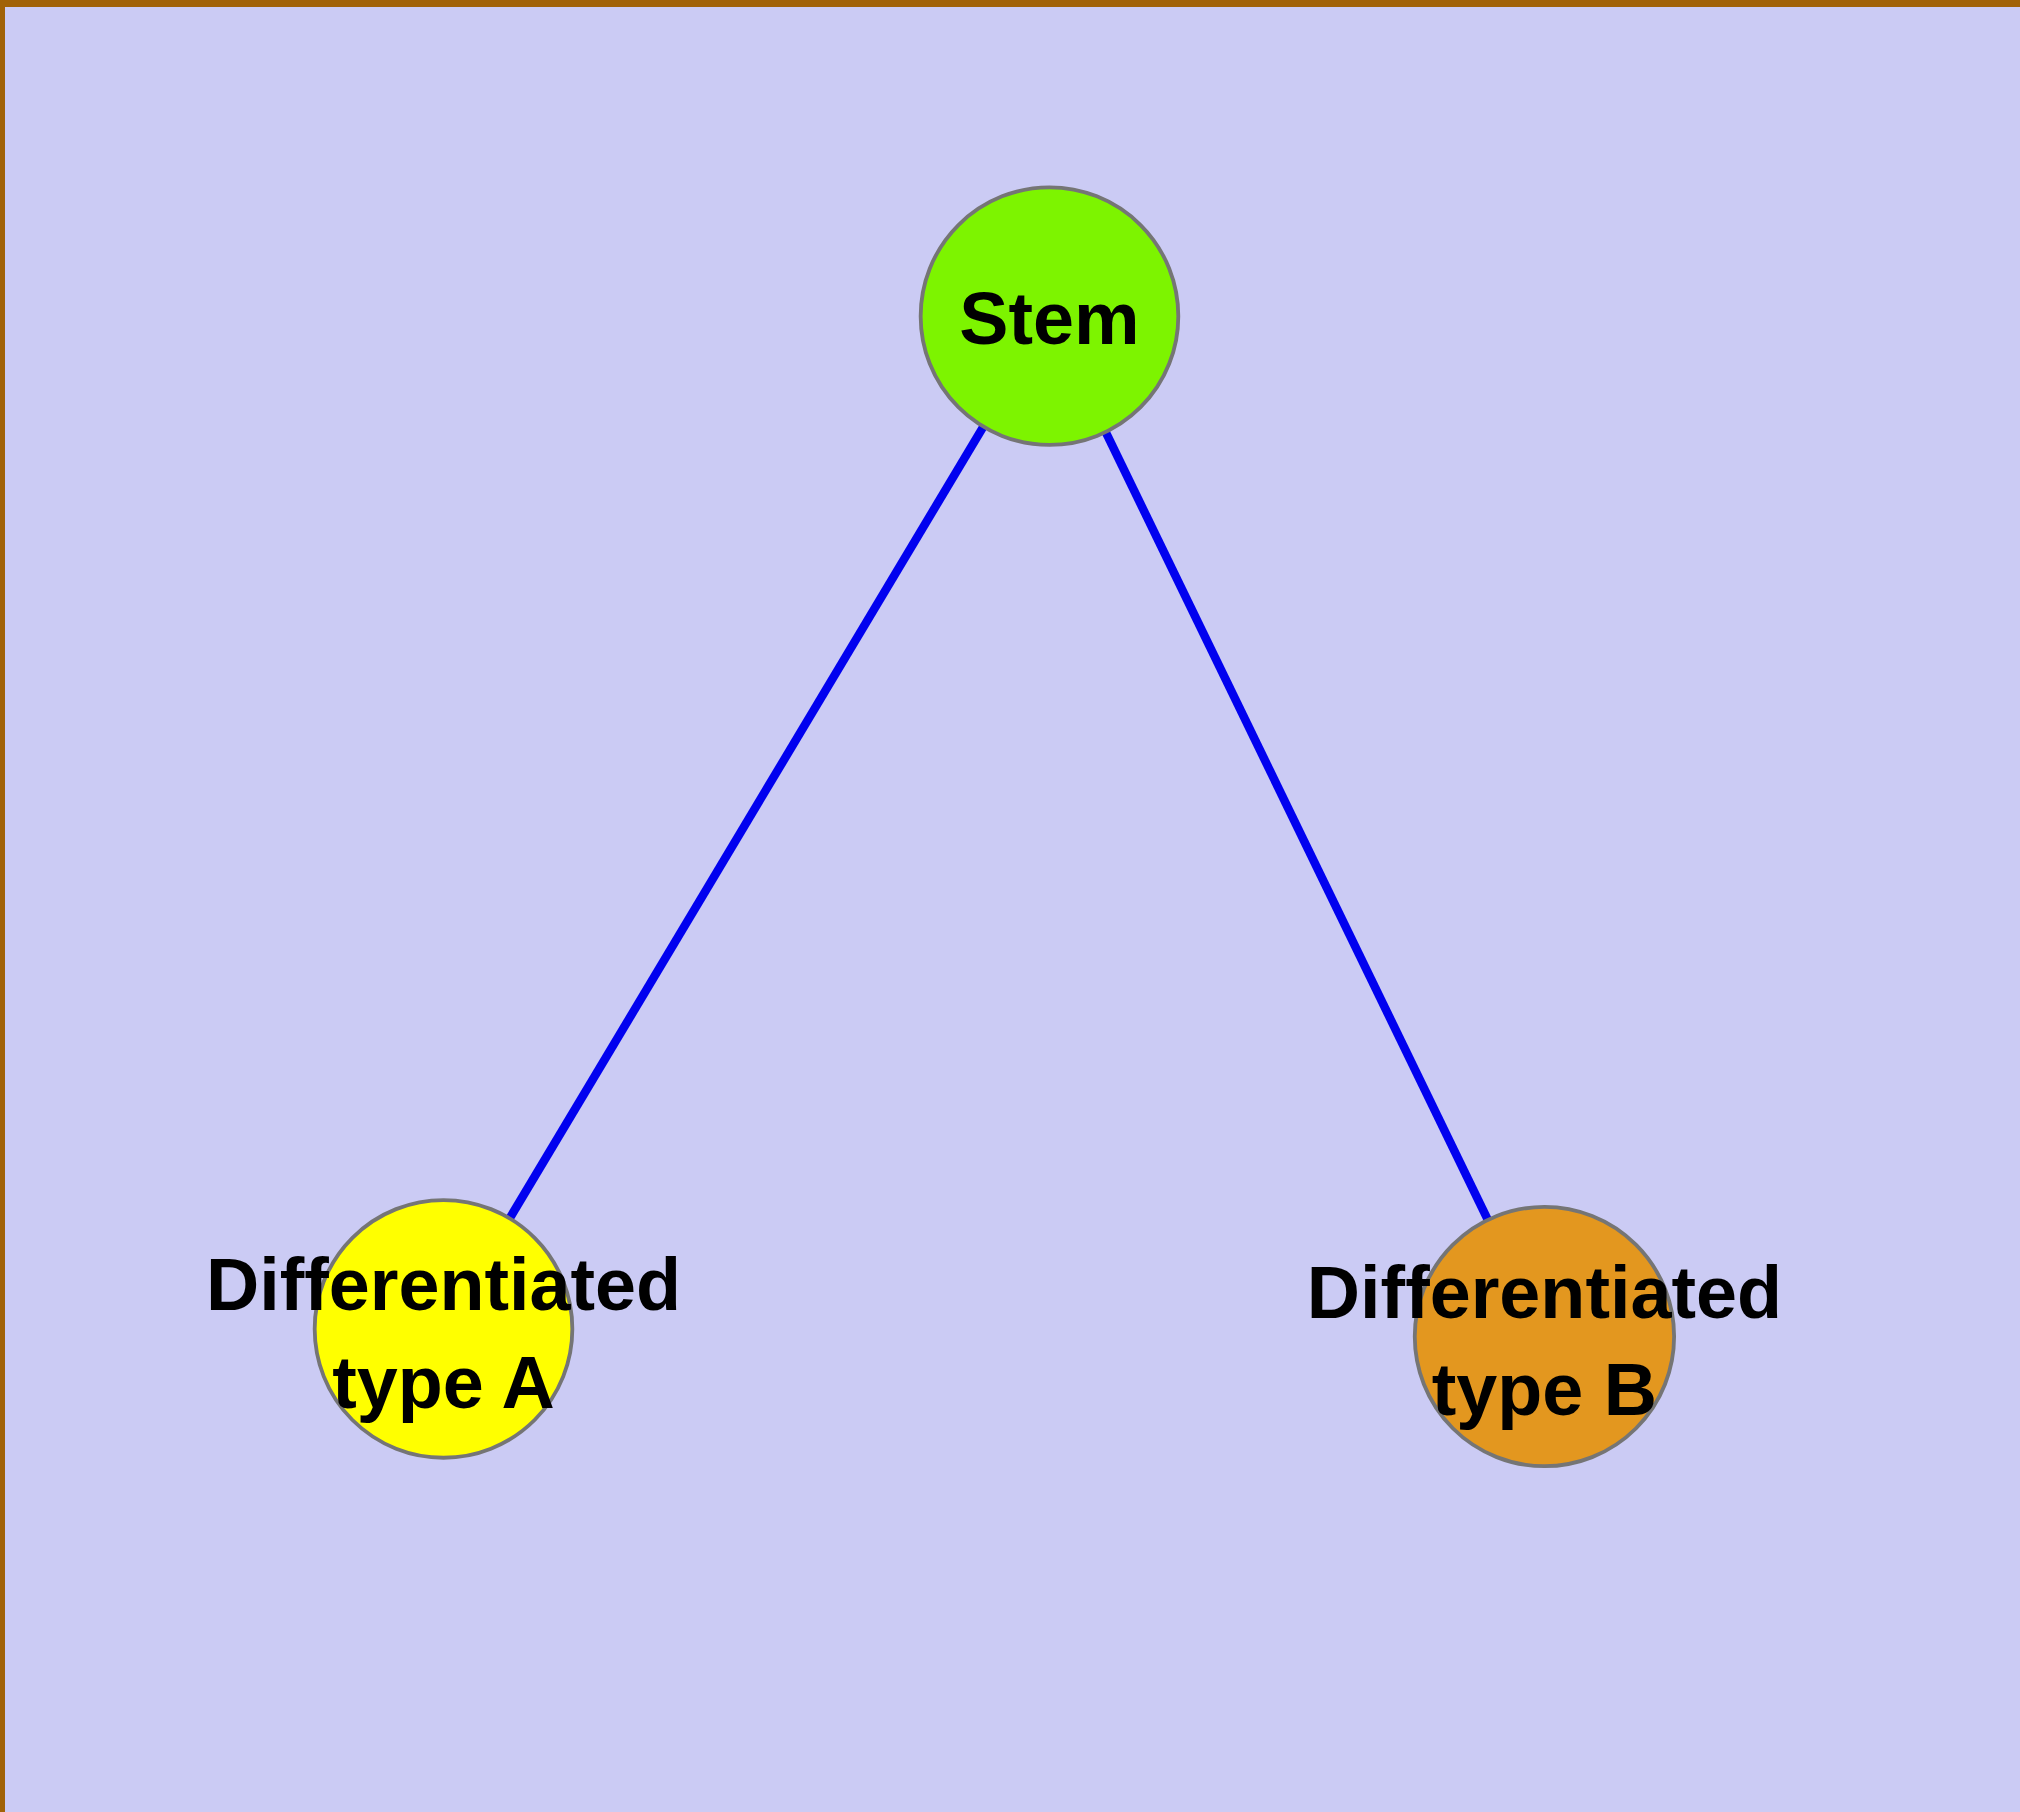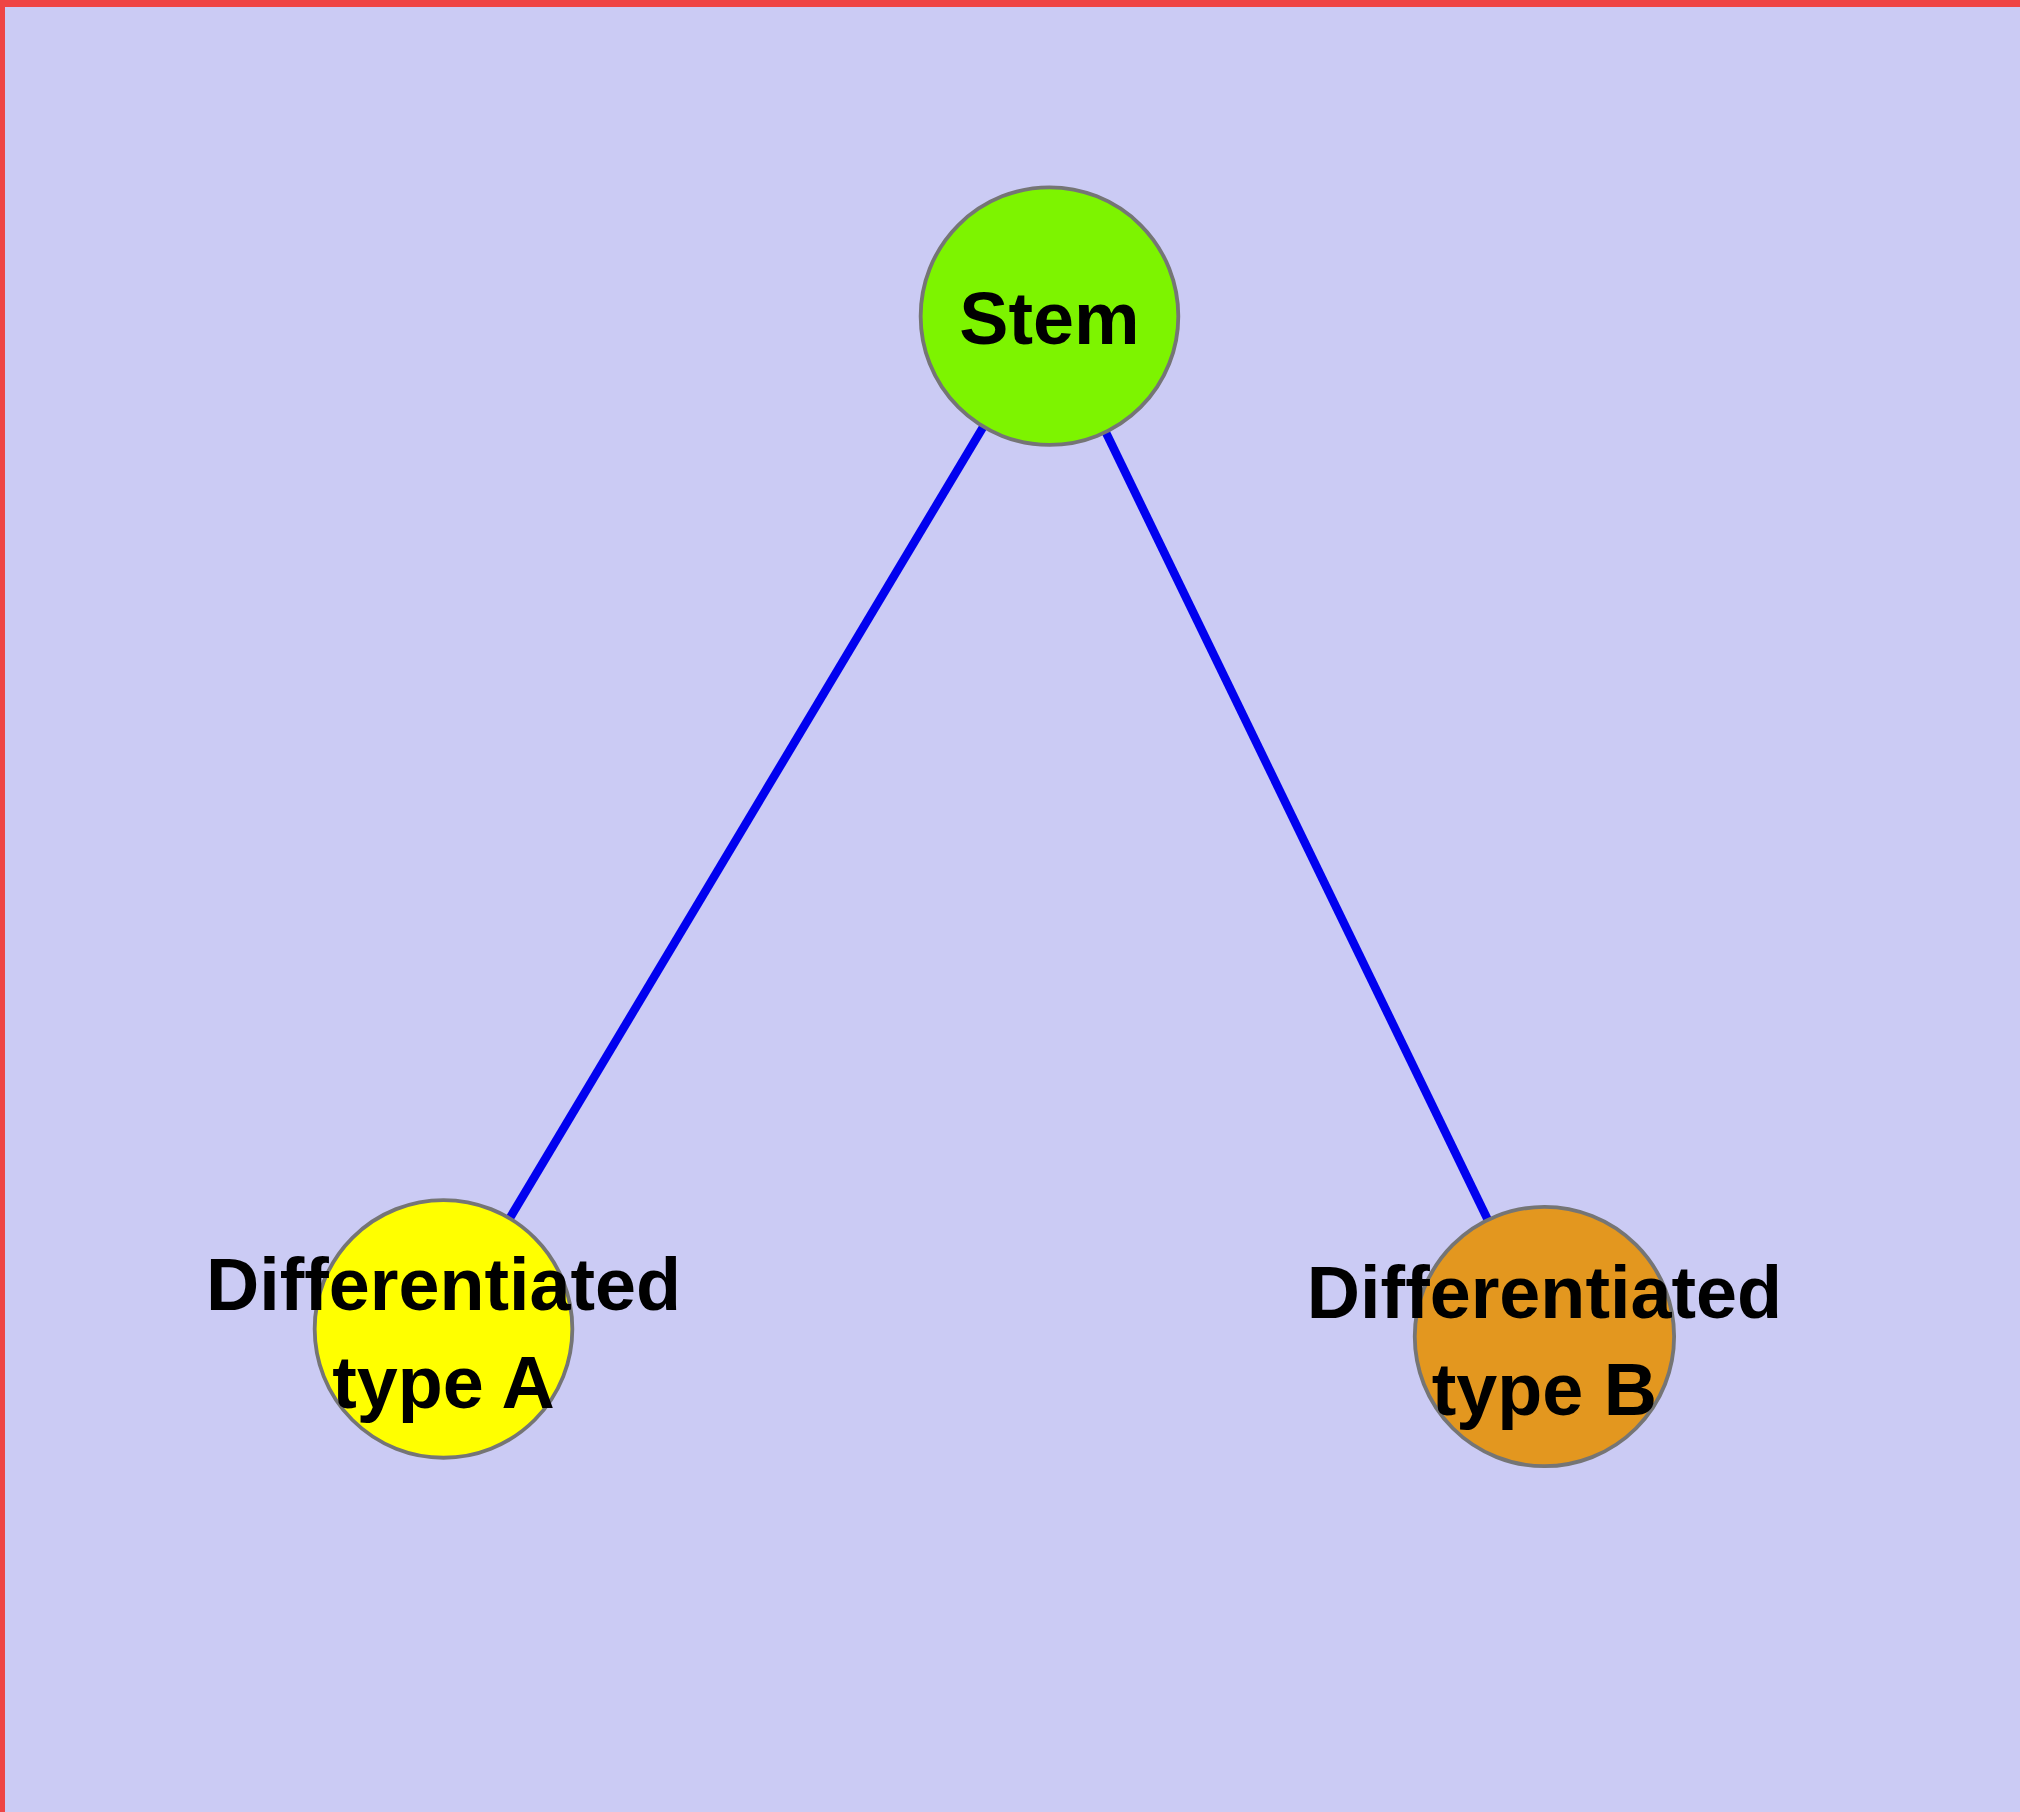--- a/index.html
+++ b/index.html
@@ -34,21 +34,21 @@
     font-weight: bold;
     font-size: 87px;
     fill: #000000;
     text-anchor: middle;
     white-space: pre;
   }
 </style>
 </head>
 <body>
 
-<div class="stage" style="background: #ef4444;">
+<div class="stage" style="background: #a16207;">
   <div class="canvas-bg" style="background: rgb(203, 203, 244);"></div>
   <svg class="graph-svg" viewBox="0 0 2384 2138" xmlns="http://www.w3.org/2000/svg">
     <g id="edges-layer">
         <line x1="1238" y1="373" x2="523" y2="1568" stroke="#0101ef" stroke-width="10"></line>
         <line x1="1238" y1="373" x2="1822" y2="1577" stroke="#0101ef" stroke-width="10"></line>
       </g>
     <g id="nodes-layer">
         <g>
           <circle cx="1238" cy="373" r="152" fill="#7df400" stroke="#757575" stroke-width="4.5"></circle>
           <text class="node-label" x="1238" y="406">Stem</text>

